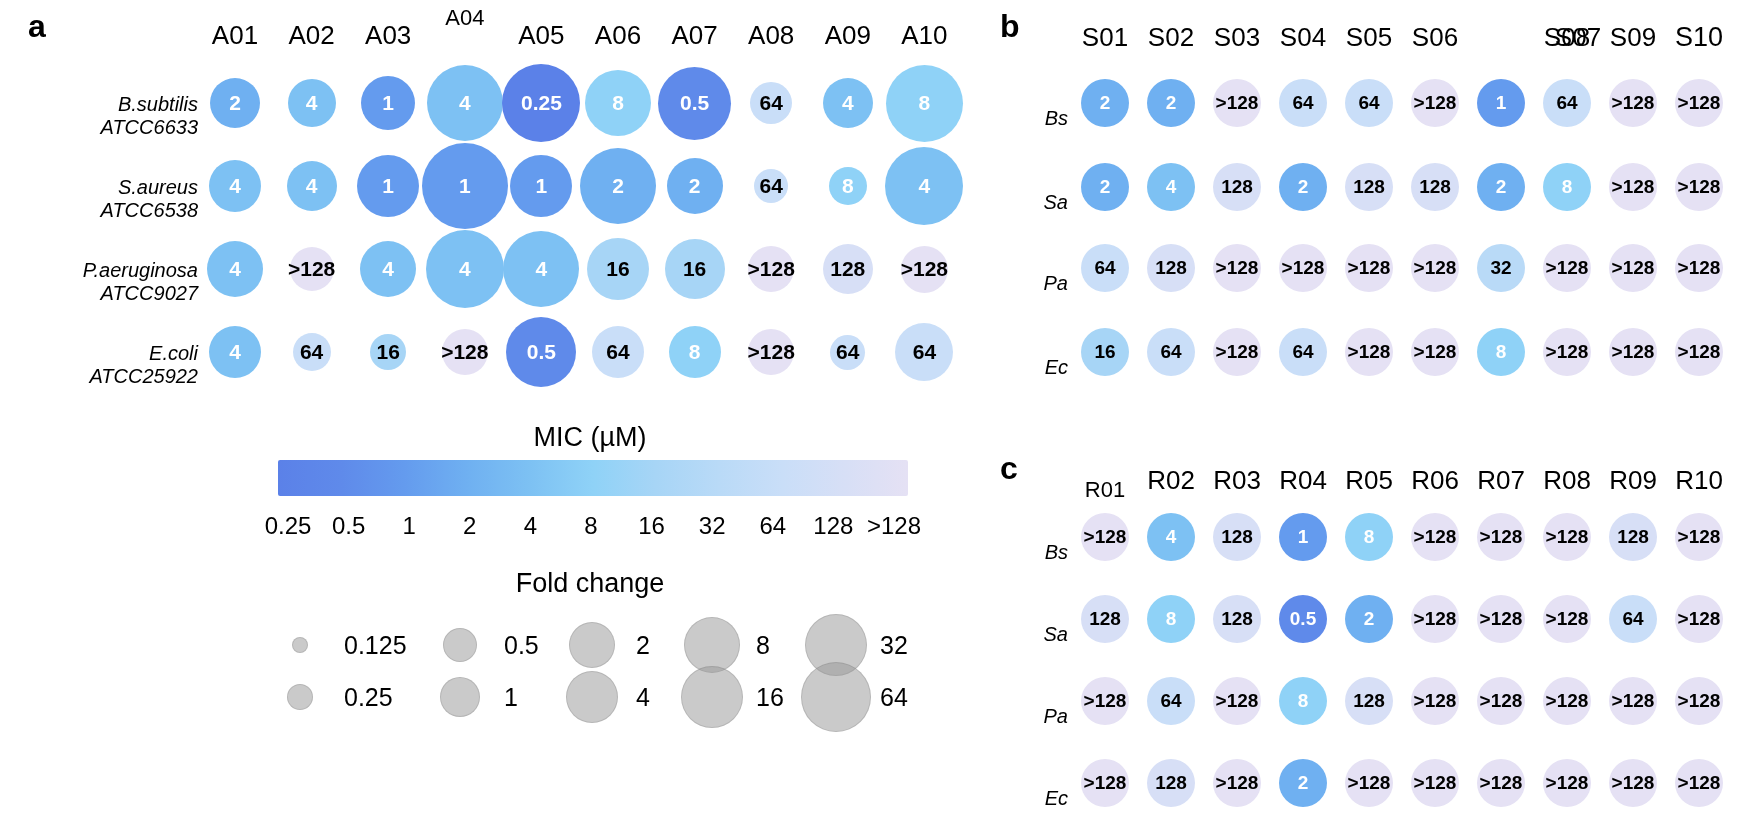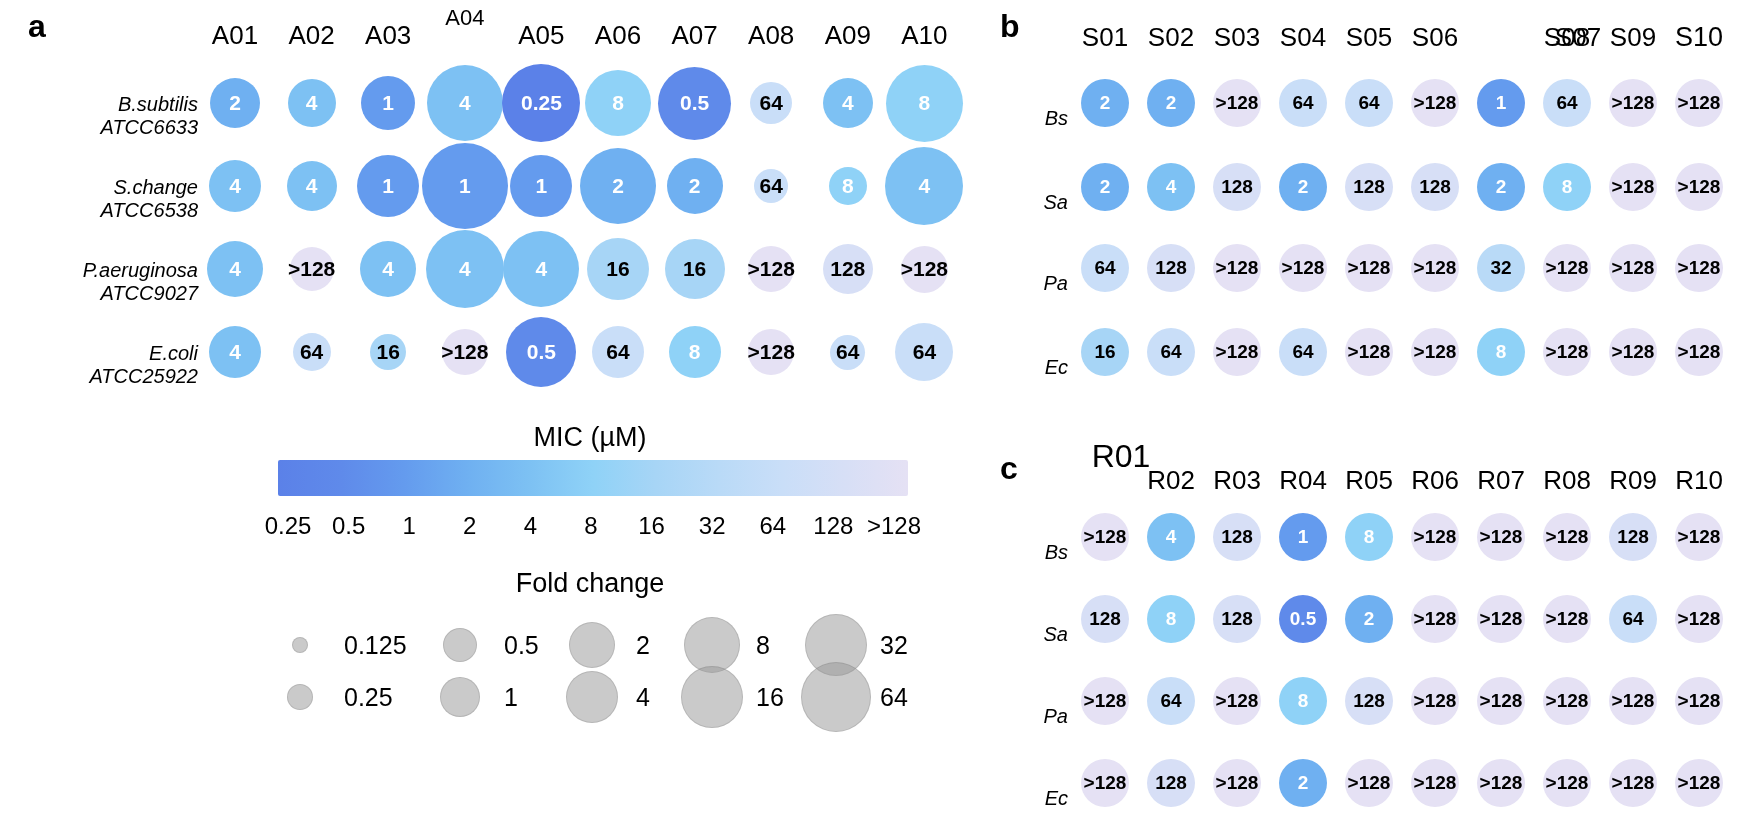--- a/index.html
+++ b/index.html
@@ -47,21 +47,21 @@
       <div class="bubble" style="left: 287.6px; top: 79px; width: 48px; height: 48px; background: rgb(125, 193, 243); color: rgb(255, 255, 255); font-size: 21px;">4</div>
       <div class="bubble" style="left: 361.2px; top: 76px; width: 54px; height: 54px; background: rgb(100, 155, 238); color: rgb(255, 255, 255); font-size: 21px;">1</div>
       <div class="bubble" style="left: 426.8px; top: 65px; width: 76px; height: 76px; background: rgb(125, 193, 243); color: rgb(255, 255, 255); font-size: 21px;">4</div>
       <div class="bubble" style="left: 502.4px; top: 64px; width: 78px; height: 78px; background: rgb(91, 129, 232); color: rgb(255, 255, 255); font-size: 21px;">0.25</div>
       <div class="bubble" style="left: 585px; top: 70px; width: 66px; height: 66px; background: rgb(143, 210, 247); color: rgb(255, 255, 255); font-size: 21px;">8</div>
       <div class="bubble" style="left: 658.1px; top: 66.5px; width: 73px; height: 73px; background: rgb(95, 138, 234); color: rgb(255, 255, 255); font-size: 21px;">0.5</div>
       <div class="bubble" style="left: 750.2px; top: 82px; width: 42px; height: 42px; background: rgb(201, 222, 248); color: rgb(0, 0, 0); font-size: 21px;">64</div>
       <div class="bubble" style="left: 822.8px; top: 78px; width: 50px; height: 50px; background: rgb(125, 193, 243); color: rgb(255, 255, 255); font-size: 21px;">4</div>
       <div class="bubble" style="left: 885.9px; top: 64.5px; width: 77px; height: 77px; background: rgb(143, 210, 247); color: rgb(255, 255, 255); font-size: 21px;">8</div>
       <div class="row-label" style="right: 1554px; top: 156px;">
-        <div>S.change</div>
+        <div>S.aureus</div>
         <div>ATCC6538</div>
       </div>
       <div class="bubble" style="left: 209px; top: 160px; width: 52px; height: 52px; background: rgb(125, 193, 243); color: rgb(255, 255, 255); font-size: 21px;">4</div>
       <div class="bubble" style="left: 286.6px; top: 161px; width: 50px; height: 50px; background: rgb(125, 193, 243); color: rgb(255, 255, 255); font-size: 21px;">4</div>
       <div class="bubble" style="left: 357.2px; top: 155px; width: 62px; height: 62px; background: rgb(100, 155, 238); color: rgb(255, 255, 255); font-size: 21px;">1</div>
       <div class="bubble" style="left: 421.8px; top: 143px; width: 86px; height: 86px; background: rgb(100, 155, 238); color: rgb(255, 255, 255); font-size: 21px;">1</div>
       <div class="bubble" style="left: 510.4px; top: 155px; width: 62px; height: 62px; background: rgb(100, 155, 238); color: rgb(255, 255, 255); font-size: 21px;">1</div>
       <div class="bubble" style="left: 580px; top: 148px; width: 76px; height: 76px; background: rgb(111, 176, 241); color: rgb(255, 255, 255); font-size: 21px;">2</div>
       <div class="bubble" style="left: 666.6px; top: 158px; width: 56px; height: 56px; background: rgb(111, 176, 241); color: rgb(255, 255, 255); font-size: 21px;">2</div>
       <div class="bubble" style="left: 754.2px; top: 169px; width: 34px; height: 34px; background: rgb(201, 222, 248); color: rgb(0, 0, 0); font-size: 21px;">64</div>
@@ -154,21 +154,21 @@
       <div class="bubble" style="left: 1213px; top: 328px; width: 48px; height: 48px; background: rgb(229, 225, 244); color: rgb(0, 0, 0); font-size: 19px;">&gt;128</div>
       <div class="bubble" style="left: 1279px; top: 328px; width: 48px; height: 48px; background: rgb(201, 222, 248); color: rgb(0, 0, 0); font-size: 19px;">64</div>
       <div class="bubble" style="left: 1345px; top: 328px; width: 48px; height: 48px; background: rgb(229, 225, 244); color: rgb(0, 0, 0); font-size: 19px;">&gt;128</div>
       <div class="bubble" style="left: 1411px; top: 328px; width: 48px; height: 48px; background: rgb(229, 225, 244); color: rgb(0, 0, 0); font-size: 19px;">&gt;128</div>
       <div class="bubble" style="left: 1477px; top: 328px; width: 48px; height: 48px; background: rgb(143, 210, 247); color: rgb(255, 255, 255); font-size: 19px;">8</div>
       <div class="bubble" style="left: 1543px; top: 328px; width: 48px; height: 48px; background: rgb(229, 225, 244); color: rgb(0, 0, 0); font-size: 19px;">&gt;128</div>
       <div class="bubble" style="left: 1609px; top: 328px; width: 48px; height: 48px; background: rgb(229, 225, 244); color: rgb(0, 0, 0); font-size: 19px;">&gt;128</div>
       <div class="bubble" style="left: 1675px; top: 328px; width: 48px; height: 48px; background: rgb(229, 225, 244); color: rgb(0, 0, 0); font-size: 19px;">&gt;128</div>
     </div>
   <div id="panel-c">
-      <div class="col-header" style="left: 1105px; top: 456px; font-size: 32px; margin-left: 16px;">R01</div>
+      <div class="col-header" style="left: 1105px; top: 490px; font-size: 22px;">R01</div>
       <div class="col-header" style="left: 1171px; top: 480px; font-size: 26px;">R02</div>
       <div class="col-header" style="left: 1237px; top: 480px; font-size: 26px;">R03</div>
       <div class="col-header" style="left: 1303px; top: 480px; font-size: 26px;">R04</div>
       <div class="col-header" style="left: 1369px; top: 480px; font-size: 26px;">R05</div>
       <div class="col-header" style="left: 1435px; top: 480px; font-size: 26px;">R06</div>
       <div class="col-header" style="left: 1501px; top: 480px; font-size: 26px;">R07</div>
       <div class="col-header" style="left: 1567px; top: 480px; font-size: 26px;">R08</div>
       <div class="col-header" style="left: 1633px; top: 480px; font-size: 26px;">R09</div>
       <div class="col-header" style="left: 1699px; top: 480px; font-size: 26px;">R10</div>
       <div class="row-label" style="right: 684px; top: 521px;">

